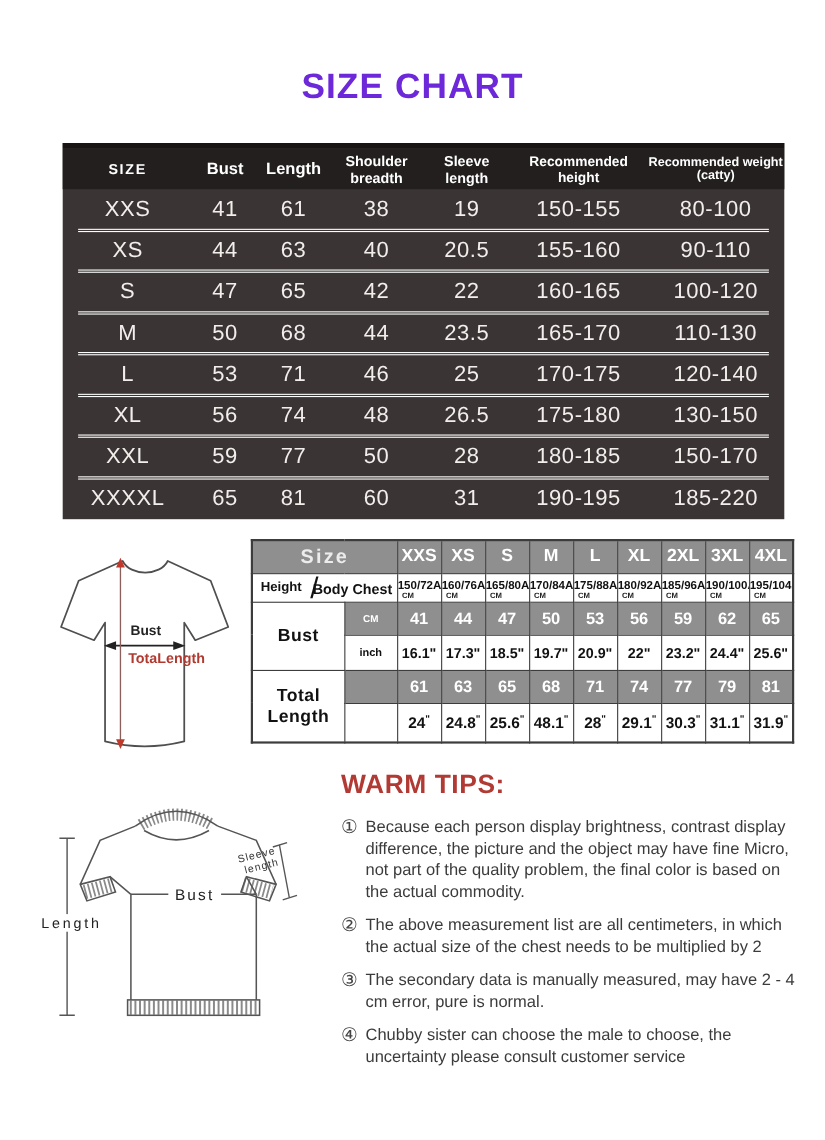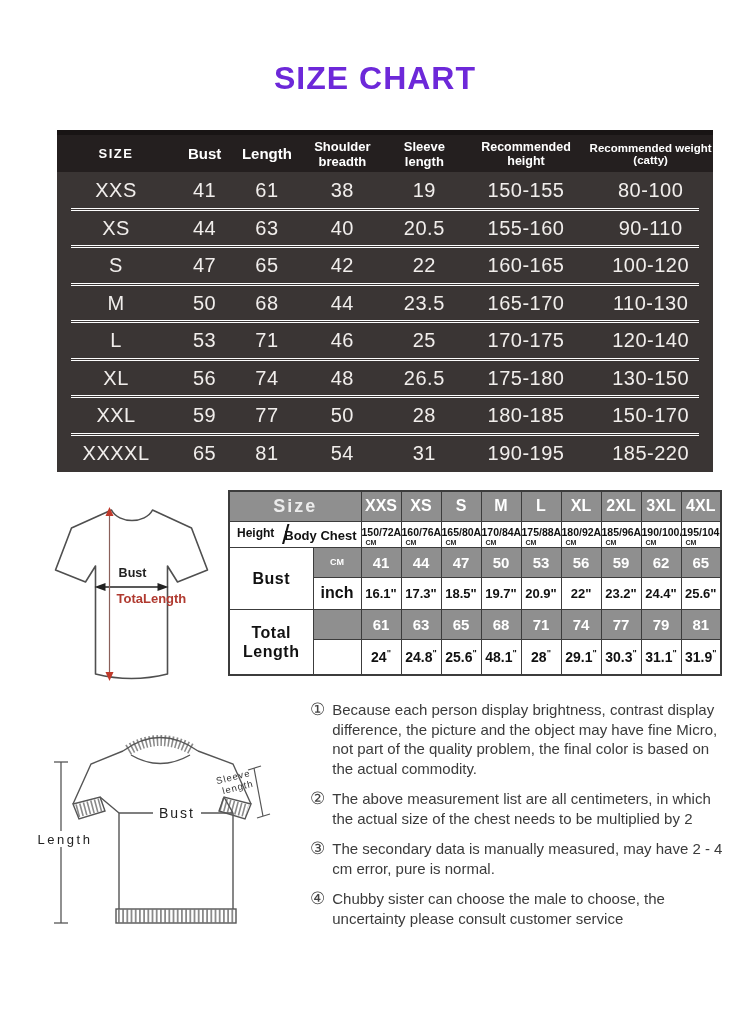--- a/index.html
+++ b/index.html
@@ -39,21 +39,21 @@
   .hbc .hbs{position:absolute;left:52px;top:-2px;font-size:27px;font-weight:normal;}
   .hbc .hb2{position:absolute;right:4px;bottom:4px;font-size:13px;}
   .hv{font-size:10.5px;font-weight:bold;}
   .hv .v{display:block;line-height:12px;padding-top:4px;}
   .hv .u{display:block;text-align:left;padding-left:4px;font-size:7px;line-height:9px;color:#222;}
   .bc{font-size:15px;font-weight:bold;}
   .bi{font-size:13px;font-weight:bold;}
   .ti{font-size:14px;font-weight:bold;}
   .ti sup{font-size:9px;}
   .lbl{font-size:16px;font-weight:bold;letter-spacing:.5px;line-height:19px;background:#fff;}
-  .sublabel{font-size:16px;font-weight:bold;}
+  .sublabel{font-size:10px;font-weight:bold;}
   td.sublabel.g{font-size:9px;}
 
   
   .d1{position:absolute;left:48px;top:494px;width:178px;height:200px;}
   .d2{position:absolute;left:35px;top:718px;width:255px;height:225px;}
   .d1 text,.d2 text{font-family:"Liberation Sans",sans-serif;}
 
   
   .tips{position:absolute;left:310px;top:700px;width:420px;}
   .tips h2{margin:0 0 14px 0;font-size:24px;color:#b23a34;letter-spacing:.5px;}
@@ -136,21 +136,21 @@
         <div class="i2">77</div>
         <div class="i3">50</div>
         <div class="i4">28</div>
         <div class="i5">180-185</div>
         <div class="i6">150-170</div>
       </div>
     <div class="drow">
         <div class="i0">XXXXL</div>
         <div class="i1">65</div>
         <div class="i2">81</div>
-        <div class="i3">54</div>
+        <div class="i3">60</div>
         <div class="i4">31</div>
         <div class="i5">190-195</div>
         <div class="i6">185-220</div>
       </div>
   </div>
 </div>
 
 <svg class="d1" viewBox="0 0 175 200">
   <path d="M62,16 L22,34 L6,76 L36,88 L46,72 L46,180 Q82,189 118,180 L118,72 L128,88 L158,76 L142,34 L103,16 C96,30 69,30 62,16 Z" fill="#ffffff" stroke="#4f4f4f" stroke-width="1.6" stroke-linejoin="round"></path>
   <line x1="49" y1="93" x2="115" y2="93" stroke="#222" stroke-width="1.6"></line>
@@ -319,20 +319,21 @@
   <line x1="219" y1="50" x2="228" y2="98" stroke="#555" stroke-width="1.2"></line>
   <line x1="213" y1="52" x2="226" y2="48" stroke="#555" stroke-width="1.2"></line>
   <line x1="222" y1="100" x2="235" y2="96" stroke="#555" stroke-width="1.2"></line>
   <g transform="rotate(-14 200 66)">
     <text x="200" y="62" text-anchor="middle" font-size="9.5" letter-spacing="1" fill="#333">Sleeve</text>
     <text x="202" y="73" text-anchor="middle" font-size="9.5" letter-spacing="1" fill="#333">length</text>
   </g>
 </svg>
 
 <div class="tips">
+  <h2>WARM TIPS:</h2>
   <div class="tip">
     <span class="num">①</span>
     <span>Because each person display brightness, contrast display difference, the picture and the object may have fine Micro, not part of the quality problem, the final color is based on the actual commodity.</span>
   </div>
   <div class="tip">
     <span class="num">②</span>
     <span>The above measurement list are all centimeters, in which the actual size of the chest needs to be multiplied by 2</span>
   </div>
   <div class="tip">
     <span class="num">③</span>

